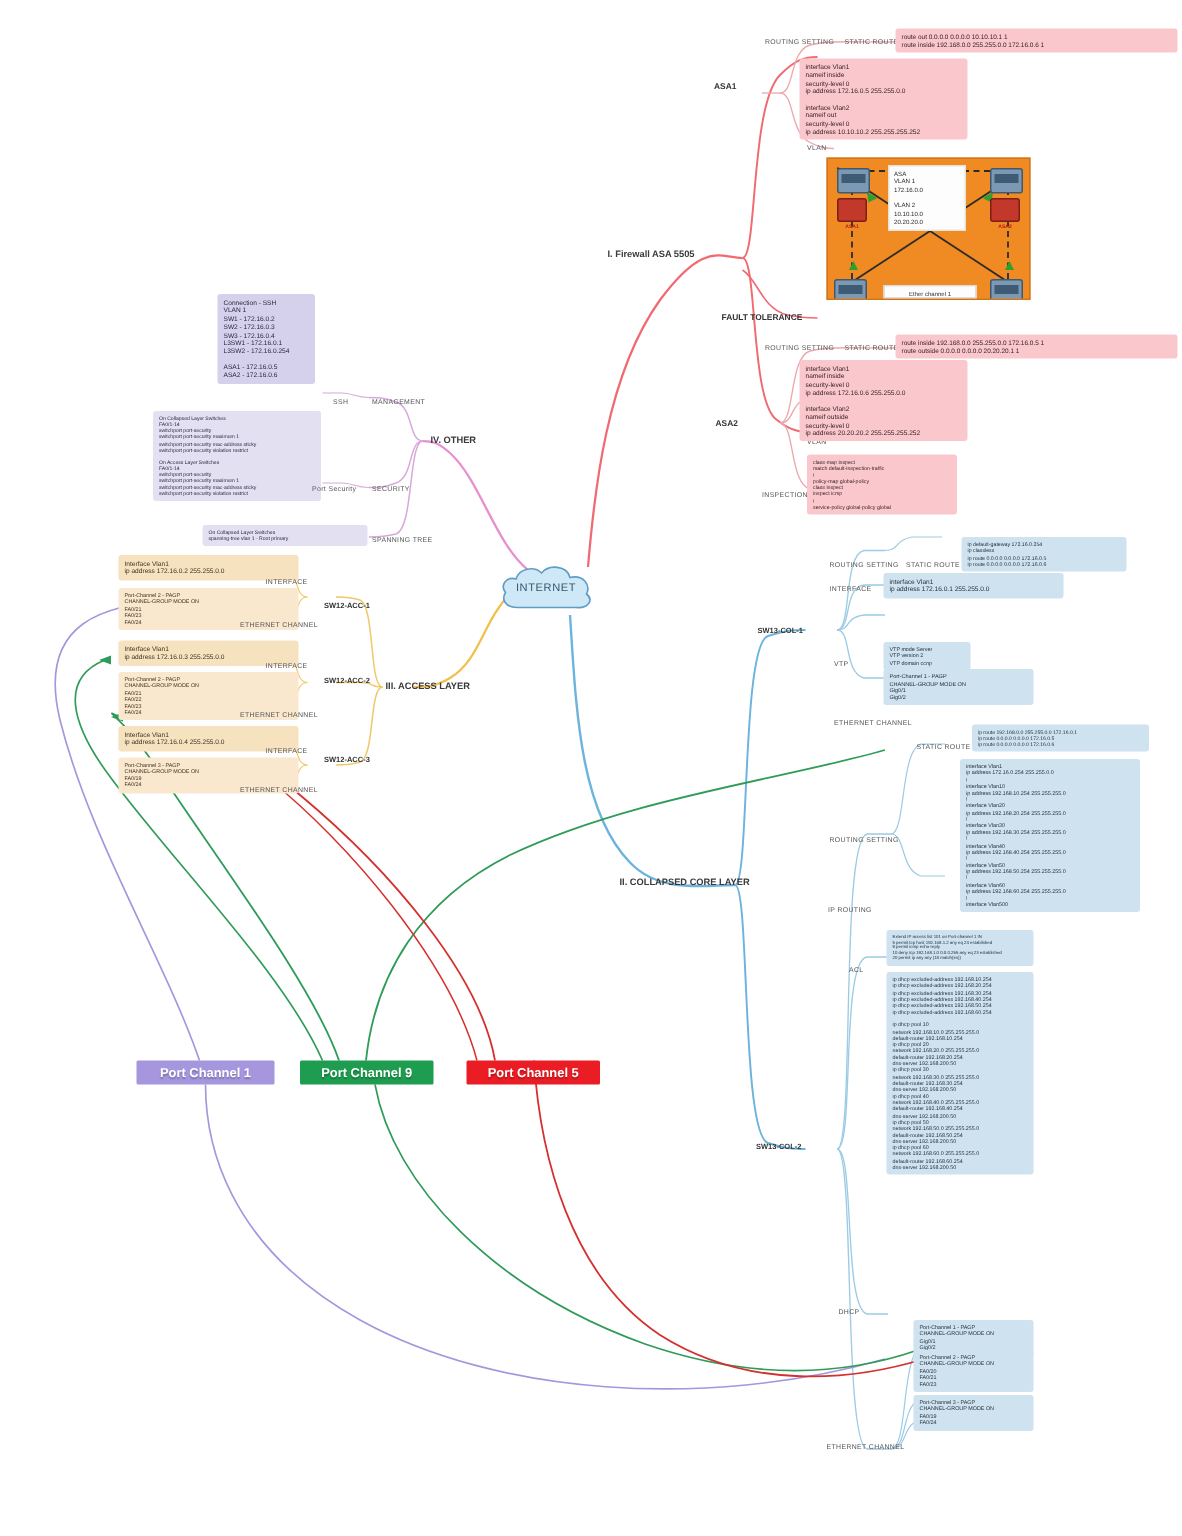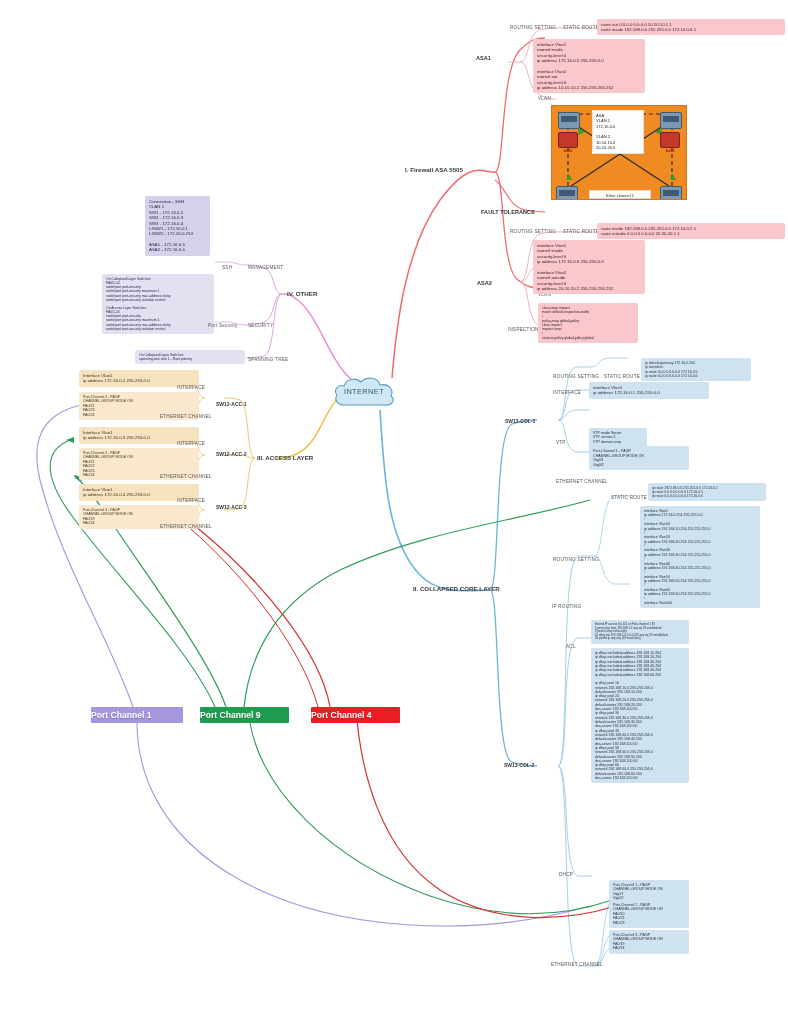--- a/index.html
+++ b/index.html
@@ -56,21 +56,21 @@
   }
   #internet .cloudtxt {
     position:absolute; left:0; top:12px; width:66px; text-align:center;
     font-size:7.4px; color:#33556b; letter-spacing:.4px; font-weight:500;
   }
 
   
   .pc {
     position:absolute; height:16px; line-height:16px;
     color:#fff; font-weight:bold; font-size:8.6px;
-    border-radius:1px;
+    text-align:center; border-radius:1px;
     text-shadow:0 1px 1px rgba(0,0,0,.25);
   }
   #pc1 { left:91px; top:707px; width:92px; background:#a596dd; }
   #pc2 { left:200px; top:707px; width:89px; background:#1e9c4f; }
   #pc3 { left:311px; top:707px; width:89px; background:#ea1d24; }
 
   
   #asapic {
     position:absolute; left:551px; top:105px; width:136px; height:95px;
     background:#f08a22; border:1px solid #d0761a; overflow:hidden;
@@ -442,15 +442,15 @@
 FA0/20
 FA0/21
 FA0/23</div>
   <div class="box blue" style="left:609px; top:930px; width:80px; font-size:3.6px;">Port-Channel 3 - PAGP
 CHANNEL-GROUP MODE ON
 FA0/19
 FA0/24</div>
 
   <div id="pc1" class="pc">Port Channel 1</div>
   <div id="pc2" class="pc">Port Channel 9</div>
-  <div id="pc3" class="pc">Port Channel 4</div>
+  <div id="pc3" class="pc">Port Channel 5</div>
 
 </div>
 
 </body></html>

